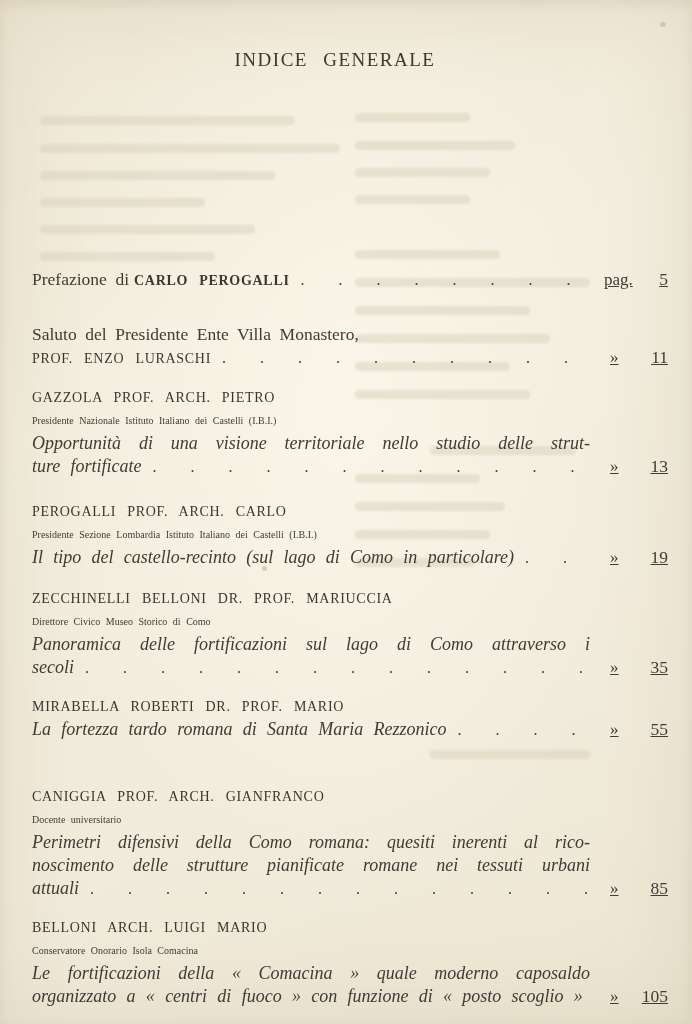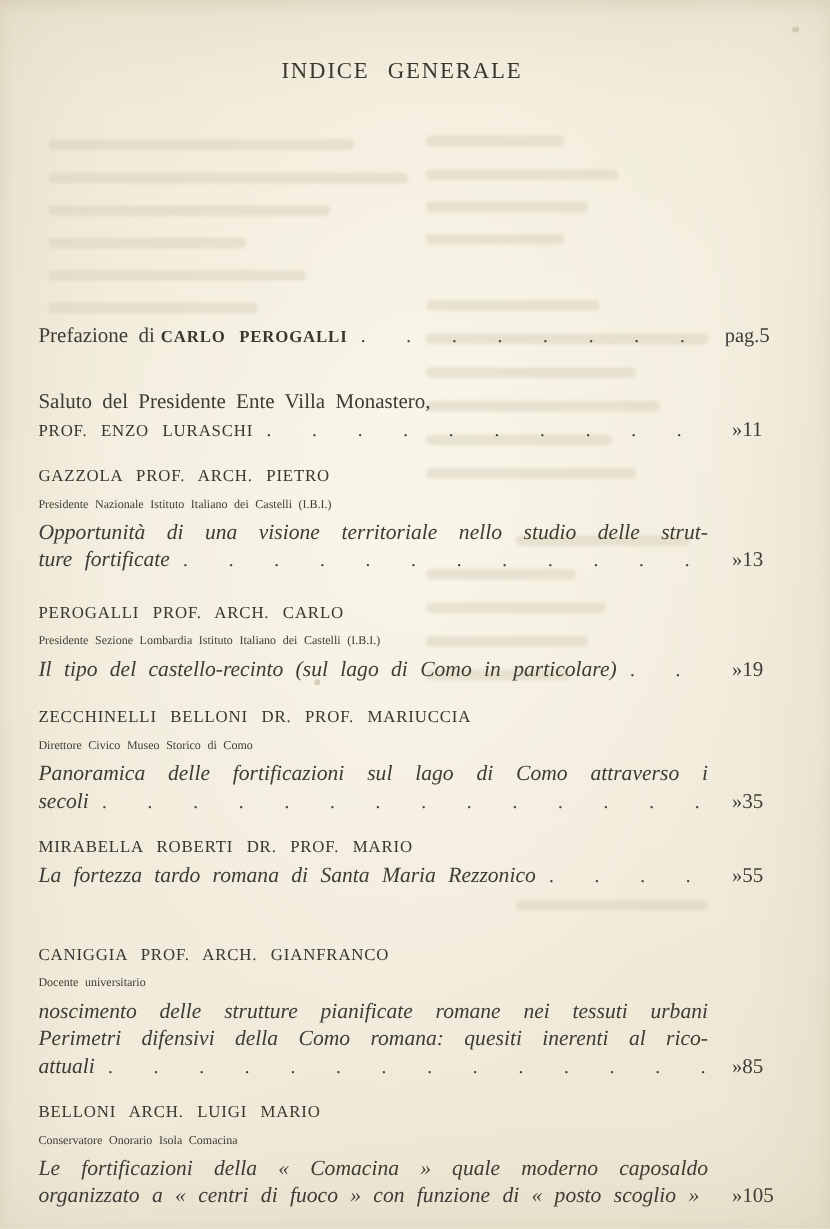--- a/index.html
+++ b/index.html
@@ -37,22 +37,22 @@
   .capsline{font-size:14px;letter-spacing:.7px;word-spacing:7px;line-height:23px;color:#393730;}
   .role{font-size:10px;word-spacing:.3em;line-height:23px;}
   .ttl{font-style:italic;font-size:18px;word-spacing:.32em;}
   .full{width:558px;text-align:justify;text-align-last:justify;line-height:23px;white-space:normal;}
   .leader{
     flex:1 1 auto;overflow:hidden;white-space:nowrap;
     font-size:16px;word-spacing:30px;margin:0 12px 0 11px;color:#43413a;
   }
   .leader.empty{visibility:hidden;}
   .pagecol{
-    flex:none;width:58px;display:flex;
-    align-items:baseline;font-size:17.5px;
+    flex:none;width:58px;display:flex;justify-content:space-between;
+    align-items:baseline;font-size:17.5px;text-decoration:underline;
   }
   .pagecol.wide{width:64px;}
   .plabel{font-size:17px;}
   .pnum{font-size:17.5px;}
   .speck{position:absolute;border-radius:50%;background:#b8ab8d;opacity:.5;}
 </style>
 </head>
 <body>
 
 <div class="page">
@@ -156,22 +156,22 @@
       <span class="pagecol">
           <span class="plabel">»</span>
           <span class="pnum">55</span>
         </span>
     </div>
   </div>
 
   <div class="entry" style="top:785px">
     <div class="capsline">CANIGGIA PROF. ARCH. GIANFRANCO</div>
     <div class="line role">Docente universitario</div>
+    <div class="ttl full">Perimetri difensivi della Como romana: quesiti inerenti al rico-</div>
     <div class="ttl full">noscimento delle strutture pianificate romane nei tessuti urbani</div>
-    <div class="ttl full">Perimetri difensivi della Como romana: quesiti inerenti al rico-</div>
     <div class="dotline">
       <span class="ltext ttl">attuali</span>
       <span class="leader">. . . . . . . . . . . . . . . . . . . . . . . . . . . . . . . . . . . . . . . . </span>
       <span class="pagecol">
           <span class="plabel">»</span>
           <span class="pnum">85</span>
         </span>
     </div>
   </div>
 

